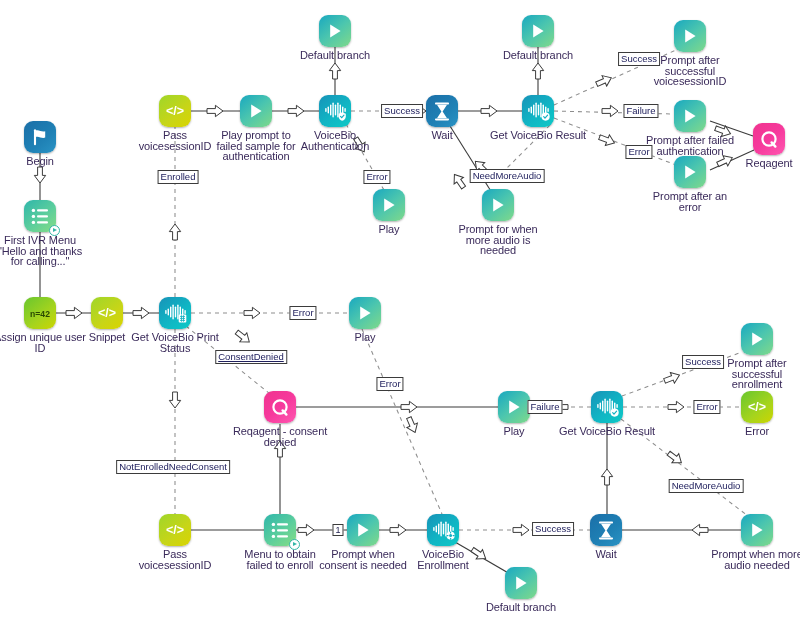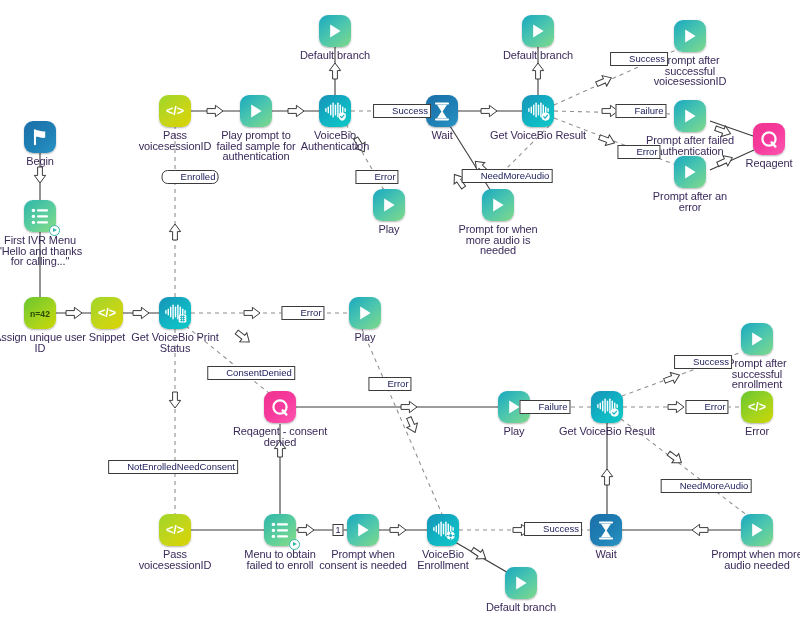--- a/index.html
+++ b/index.html
@@ -37,21 +37,21 @@
   .badge:after{
     content:"";position:absolute;left:2.6px;top:1.6px;
     border-left:4px solid #34b7a7;border-top:2.6px solid transparent;border-bottom:2.6px solid transparent;
   }
 
   
   .elabel{
     position:absolute;transform:translate(-50%,-50%);
     background:#fff;border:1px solid #3b3b3b;
     font-size:9.5px;line-height:11px;color:#21215e;
-    padding:0px 2px 1px 18px;white-space:nowrap;
+    padding:0px 2px 1px 2px;white-space:nowrap;
     font-family:"Liberation Sans",sans-serif;
   }
   
   .digitbox{
     position:absolute;transform:translate(-50%,-50%);
     background:#fff;border:1px solid #3b3b3b;
     font-size:9px;line-height:10px;color:#1d1d4d;
     padding:0 2px;font-family:"Liberation Sans",sans-serif;
   }
   
@@ -560,29 +560,29 @@
         <div class="ico g-play">
           <svg width="18" height="18" viewBox="0 0 18 18">
             <path d="M4.2 2.4 L14.6 9 L4.2 15.6 Z" fill="#ffffff"></path>
           </svg>
         </div>
         <div class="lbl">Prompt when more audio needed</div>
       </div>
     </div>
 
   <div id="elabels">
-      <div class="elabel" style="left: 190px; top: 177px; border-radius: 6px;">Enrolled</div>
+      <div class="elabel" style="left: 178px; top: 177px;">Enrolled</div>
       <div class="elabel" style="left: 377px; top: 177px;">Error</div>
       <div class="elabel" style="left: 402px; top: 111px;">Success</div>
       <div class="elabel" style="left: 507px; top: 176px;">NeedMoreAudio</div>
       <div class="elabel" style="left: 639px; top: 59px;">Success</div>
       <div class="elabel" style="left: 641px; top: 111px;">Failure</div>
       <div class="elabel" style="left: 639px; top: 152px;">Error</div>
       <div class="elabel" style="left: 303px; top: 313px;">Error</div>
-      <div class="elabel" style="left: 251px; top: 373px;">ConsentDenied</div>
+      <div class="elabel" style="left: 251px; top: 357px; text-decoration: underline;">ConsentDenied</div>
       <div class="elabel" style="left: 390px; top: 384px;">Error</div>
       <div class="elabel" style="left: 173px; top: 467px;">NotEnrolledNeedConsent</div>
       <div class="elabel" style="left: 545px; top: 407px;">Failure</div>
       <div class="elabel" style="left: 703px; top: 362px;">Success</div>
       <div class="elabel" style="left: 707px; top: 407px;">Error</div>
       <div class="elabel" style="left: 706px; top: 486px;">NeedMoreAudio</div>
       <div class="elabel" style="left: 553px; top: 529px;">Success</div>
       <div class="digitbox" style="left: 338px; top: 530px;">1</div>
     </div>
 

